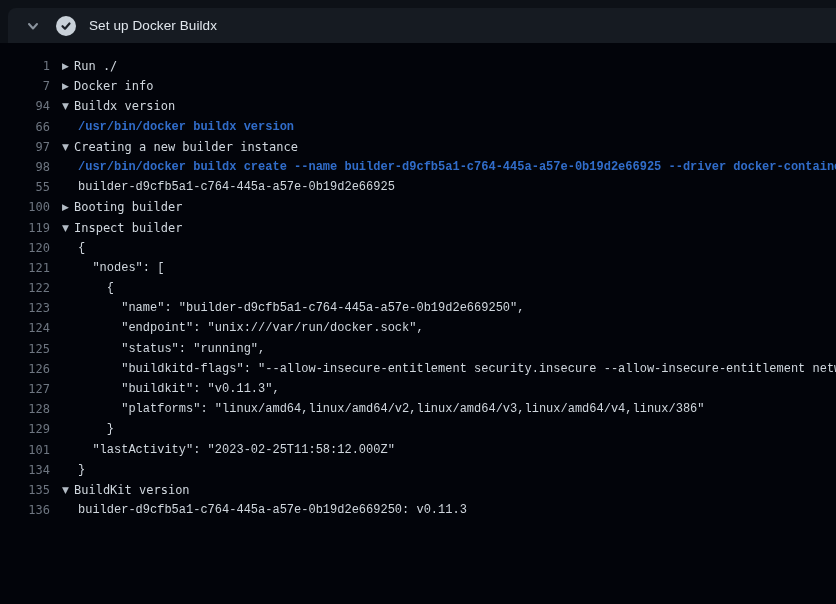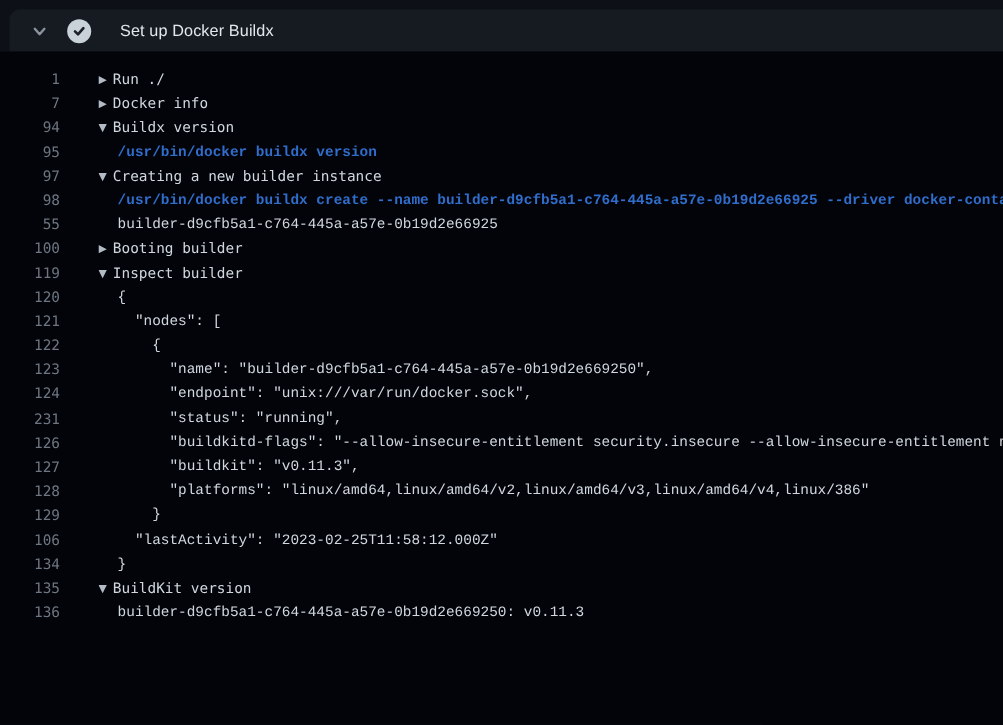--- a/index.html
+++ b/index.html
@@ -27,21 +27,21 @@
   }
   .status-circle {
     width: 20px; height: 20px;
     border-radius: 50%;
     background: #c9d1d9;
     display: inline-flex; align-items: center; justify-content: center;
     margin-left: 16px;
     flex: none;
   }
   .step-title {
-    margin-left: 24px;
+    margin-left: 13px;
     font-family: "Liberation Sans", sans-serif;
     font-size: 13.5px;
     font-weight: 500;
     color: #e1e7ed;
     letter-spacing: 0.1px;
   }
   .log-area {
     position: absolute;
     left: 0; right: 0; top: 43px; bottom: 0;
     background: var(--log-bg, #02040a);
@@ -56,21 +56,21 @@
     white-space: pre;
   }
   .row .num {
     width: 50px;
     flex: none;
     text-align: right;
     color: #6e7681;
     cursor: pointer;
   }
   .row .content {
-    margin-left: 32px;
+    margin-left: 12px;
     color: #d0d7de;
     white-space: pre;
     overflow: hidden;
   }
   .row.group { cursor: pointer; }
   .row.group .arrow {
     display: inline-block;
     width: 12px;
     font-size: 9px;
     color: #b3bcc5;
@@ -110,21 +110,21 @@
     <span class="num">7</span>
     <span class="content"><span class="arrow">▶</span><span>Docker info</span></span>
   </div>
 
   <div class="row group">
     <span class="num">94</span>
     <span class="content"><span class="arrow">▼</span><span>Buildx version</span></span>
   </div>
 
   <div class="row command">
-    <span class="num">95</span>
+    <span class="num">66</span>
     <span class="content">/usr/bin/docker buildx version</span>
   </div>
 
 
   <div class="row group">
     <span class="num">97</span>
     <span class="content"><span class="arrow">▼</span><span>Creating a new builder instance</span></span>
   </div>
 
   <div class="row command">
@@ -166,21 +166,21 @@
     <span class="num">123</span>
     <span class="content">      "name": "builder-d9cfb5a1-c764-445a-a57e-0b19d2e669250",</span>
   </div>
 
   <div class="row output">
     <span class="num">124</span>
     <span class="content">      "endpoint": "unix:///var/run/docker.sock",</span>
   </div>
 
   <div class="row output">
-    <span class="num">231</span>
+    <span class="num">125</span>
     <span class="content">      "status": "running",</span>
   </div>
 
   <div class="row output">
     <span class="num">126</span>
     <span class="content">      "buildkitd-flags": "--allow-insecure-entitlement security.insecure --allow-insecure-entitlement network.host",</span>
   </div>
 
   <div class="row output">
     <span class="num">127</span>
@@ -194,21 +194,21 @@
 
   <div class="row output">
     <span class="num">129</span>
     <span class="content">    }</span>
   </div>
 
 
 
 
   <div class="row output">
-    <span class="num">106</span>
+    <span class="num">101</span>
     <span class="content">  "lastActivity": "2023-02-25T11:58:12.000Z"</span>
   </div>
 
   <div class="row output">
     <span class="num">134</span>
     <span class="content">}</span>
   </div>
 
   <div class="row group">
     <span class="num">135</span>

